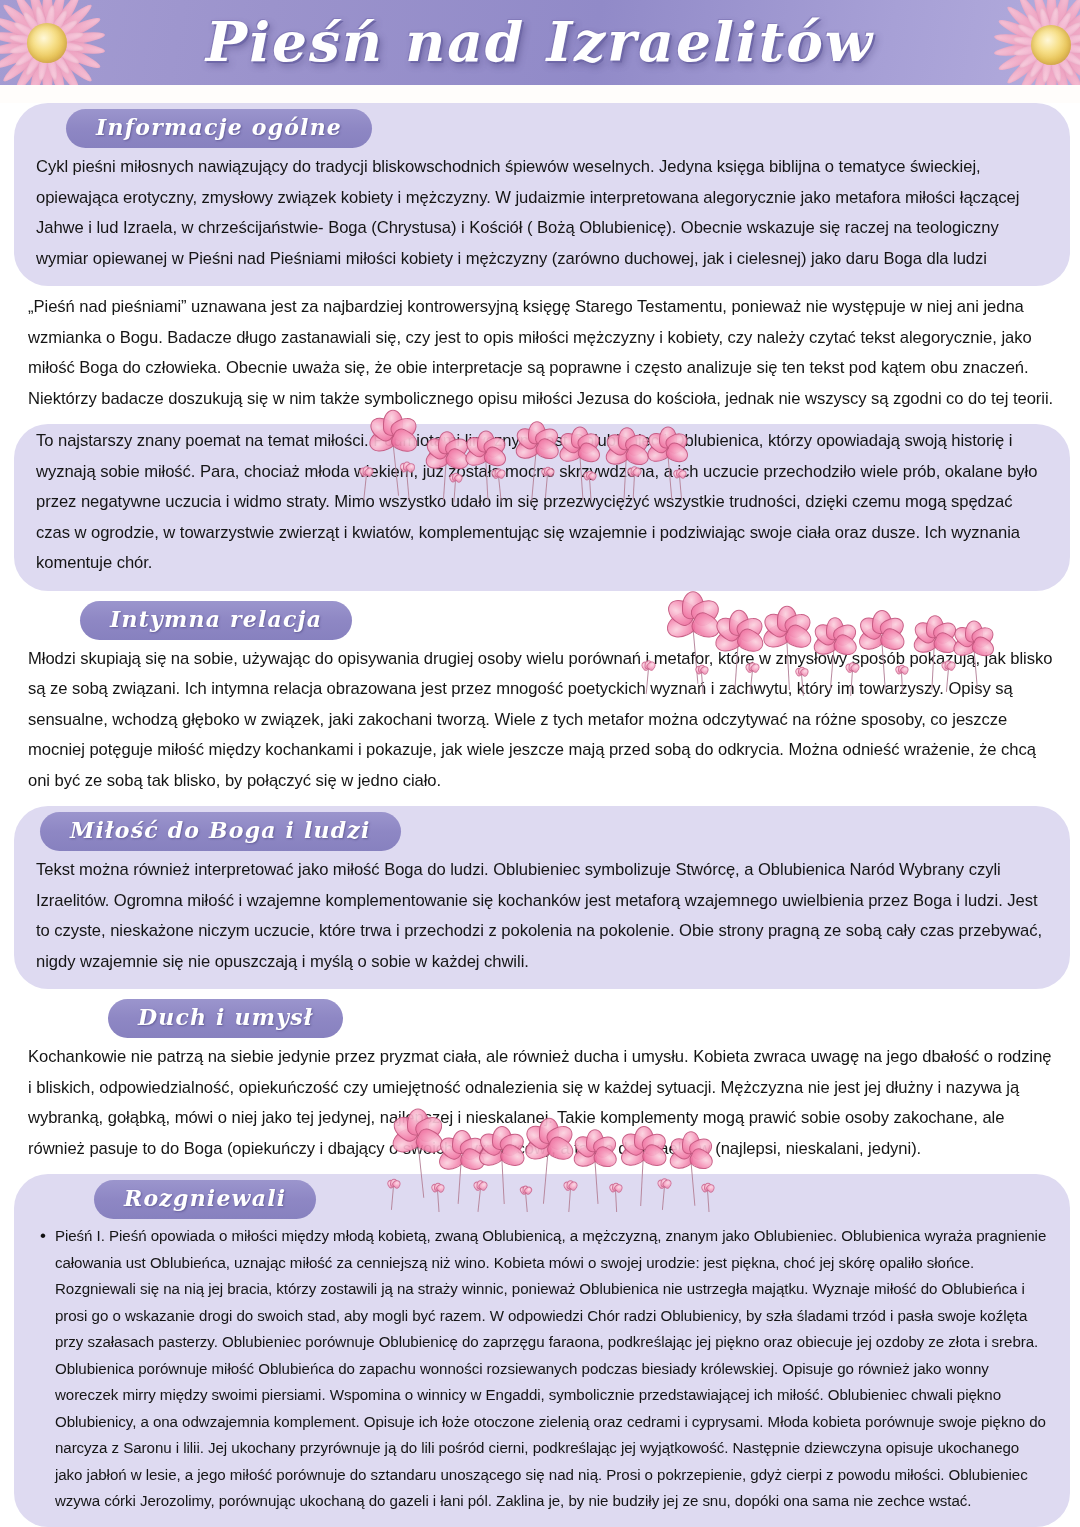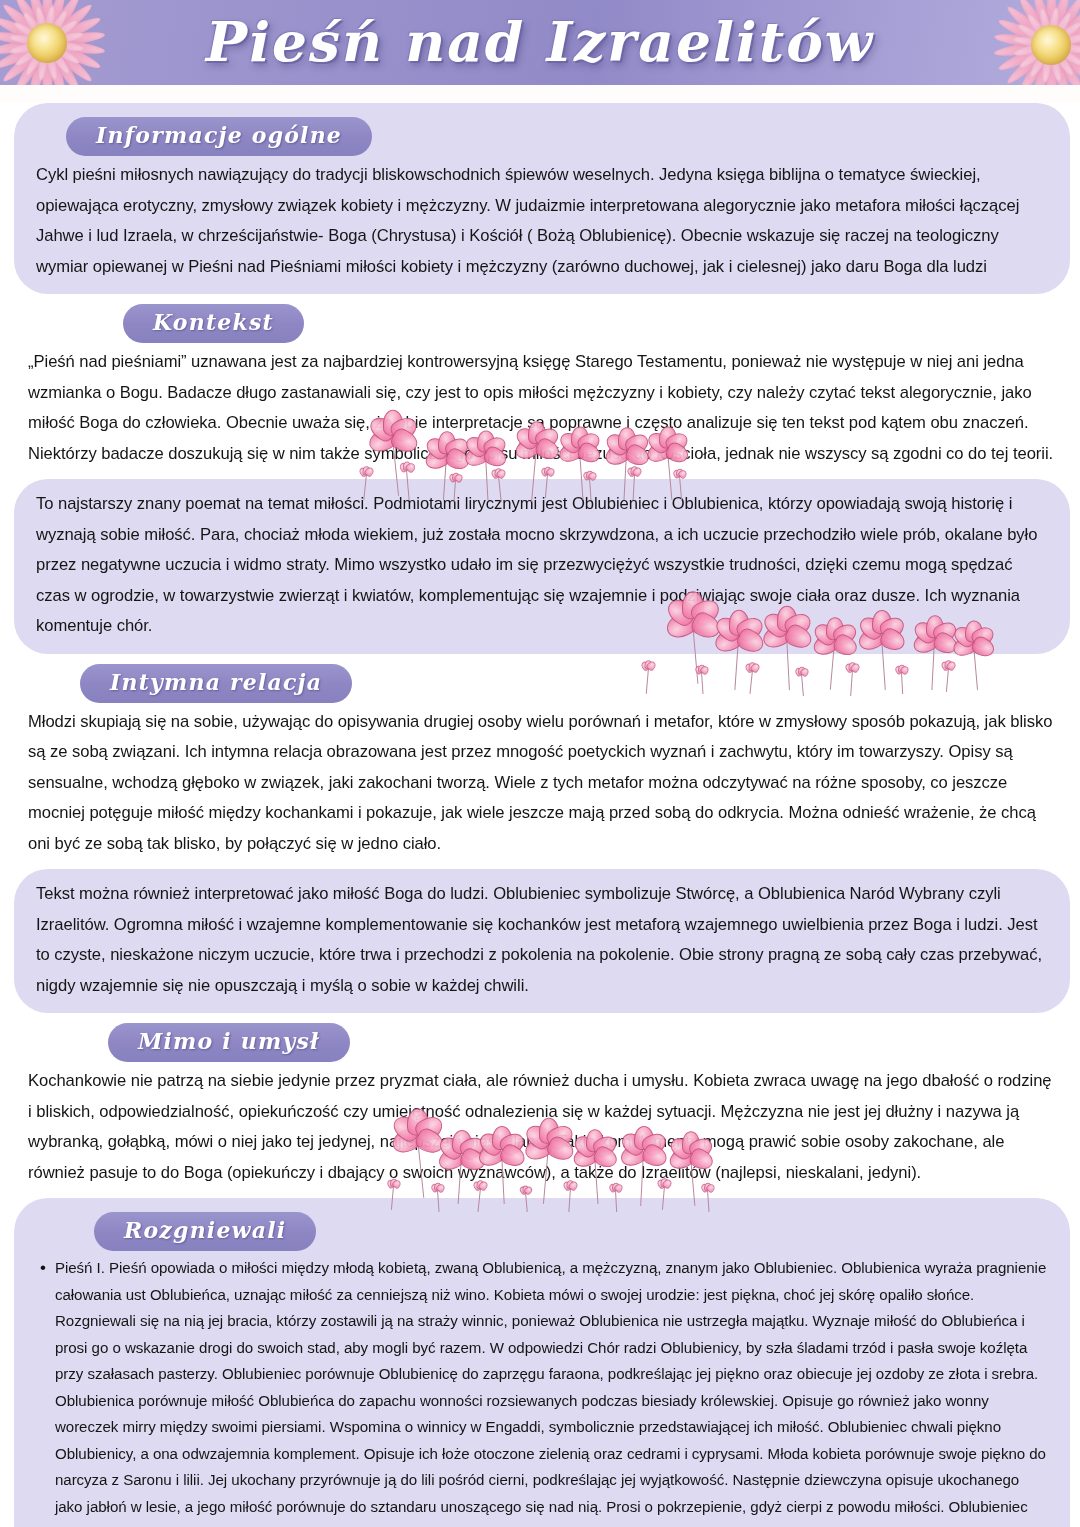--- a/index.html
+++ b/index.html
@@ -69,21 +69,21 @@
   }
 
   
   .page{position:relative;}
 
   .card{
     position:relative;
     background:#dedaf1;
     border-radius:34px;
     margin:0 10px 0 14px;
-    padding:10px 22px 12px 22px;
+    padding:2px 22px 12px 22px;
   }
   .plain{
     position:relative;
     background:transparent;
     margin:0 10px 0 14px;
     padding:6px 14px 10px 14px;
   }
 
   .pill{
     display:inline-block;
@@ -247,35 +247,35 @@
   <div class="header-title">Pieśń nad Izraelitów</div>
 </div>
 <div class="header-gap"></div>
 
 <div class="page" id="sections-root">
     <div class="card ind-0">
       <div class="pill-row"><span class="pill">Informacje ogólne</span></div>
       <div class="body-text">Cykl pieśni miłosnych nawiązujący do tradycji bliskowschodnich śpiewów weselnych. Jedyna księga biblijna o tematyce świeckiej, opiewająca erotyczny, zmysłowy związek kobiety i mężczyzny. W judaizmie interpretowana alegorycznie jako metafora miłości łączącej Jahwe i lud Izraela, w chrześcijaństwie- Boga (Chrystusa) i Kościół ( Bożą Oblubienicę). Obecnie wskazuje się raczej na teologiczny wymiar opiewanej w Pieśni nad Pieśniami miłości kobiety i mężczyzny (zarówno duchowej, jak i cielesnej) jako daru Boga dla ludzi</div>
     </div>
     <div class="plain ind-1">
-      <div class="pill-row"><span class="pill">Kontekst</span></div>
       <div class="body-text">„Pieśń nad pieśniami” uznawana jest za najbardziej kontrowersyjną księgę Starego Testamentu, ponieważ nie występuje w niej ani jedna wzmianka o Bogu. Badacze długo zastanawiali się, czy jest to opis miłości mężczyzny i kobiety, czy należy czytać tekst alegorycznie, jako miłość Boga do człowieka. Obecnie uważa się, że obie interpretacje są poprawne i często analizuje się ten tekst pod kątem obu znaczeń. Niektórzy badacze doszukują się w nim także symbolicznego opisu miłości Jezusa do kościoła, jednak nie wszyscy są zgodni co do tej teorii.</div>
     </div>
     <div class="card ind-2">
       <div class="body-text">To najstarszy znany poemat na temat miłości. Podmiotami lirycznymi jest Oblubieniec i Oblubienica, którzy opowiadają swoją historię i wyznają sobie miłość. Para, chociaż młoda wiekiem, już została mocno skrzywdzona, a ich uczucie przechodziło wiele prób, okalane było przez negatywne uczucia i widmo straty. Mimo wszystko udało im się przezwyciężyć wszystkie trudności, dzięki czemu mogą spędzać czas w ogrodzie, w towarzystwie zwierząt i kwiatów, komplementując się wzajemnie i podziwiając swoje ciała oraz dusze. Ich wyznania komentuje chór.</div>
     </div>
     <div class="plain ind-3">
       <div class="pill-row"><span class="pill">Intymna relacja</span></div>
       <div class="body-text">Młodzi skupiają się na sobie, używając do opisywania drugiej osoby wielu porównań i metafor, które w zmysłowy sposób pokazują, jak blisko są ze sobą związani. Ich intymna relacja obrazowana jest przez mnogość poetyckich wyznań i zachwytu, który im towarzyszy. Opisy są sensualne, wchodzą głęboko w związek, jaki zakochani tworzą. Wiele z tych metafor można odczytywać na różne sposoby, co jeszcze mocniej potęguje miłość między kochankami i pokazuje, jak wiele jeszcze mają przed sobą do odkrycia. Można odnieść wrażenie, że chcą oni być ze sobą tak blisko, by połączyć się w jedno ciało.</div>
     </div>
     <div class="card ind-4">
+      <div class="pill-row"><span class="pill">Miłość do Boga i ludzi</span></div>
       <div class="body-text">Tekst można również interpretować jako miłość Boga do ludzi. Oblubieniec symbolizuje Stwórcę, a Oblubienica Naród Wybrany czyli Izraelitów. Ogromna miłość i wzajemne komplementowanie się kochanków jest metaforą wzajemnego uwielbienia przez Boga i ludzi. Jest to czyste, nieskażone niczym uczucie, które trwa i przechodzi z pokolenia na pokolenie. Obie strony pragną ze sobą cały czas przebywać, nigdy wzajemnie się nie opuszczają i myślą o sobie w każdej chwili.</div>
     </div>
     <div class="plain ind-5">
-      <div class="pill-row"><span class="pill">Mimo i umysł</span></div>
+      <div class="pill-row"><span class="pill">Duch i umysł</span></div>
       <div class="body-text">Kochankowie nie patrzą na siebie jedynie przez pryzmat ciała, ale również ducha i umysłu. Kobieta zwraca uwagę na jego dbałość o rodzinę i bliskich, odpowiedzialność, opiekuńczość czy umiejętność odnalezienia się w każdej sytuacji. Mężczyzna nie jest jej dłużny i nazywa ją wybranką, gołąbką, mówi o niej jako tej jedynej, najlepszej i nieskalanej. Takie komplementy mogą prawić sobie osoby zakochane, ale również pasuje to do Boga (opiekuńczy i dbający o swoich wyznawców), a także do Izraelitów (najlepsi, nieskalani, jedyni).</div>
     </div>
     <div class="card ind-6">
       <div class="pill-row"><span class="pill">Rozgniewali</span></div>
       <div class="bullet-wrap">
         <span class="bullet-dot">•</span>
         <div class="body-text tight">Pieśń I. Pieśń opowiada o miłości między młodą kobietą, zwaną Oblubienicą, a mężczyzną, znanym jako Oblubieniec. Oblubienica wyraża pragnienie całowania ust Oblubieńca, uznając miłość za cenniejszą niż wino. Kobieta mówi o swojej urodzie: jest piękna, choć jej skórę opaliło słońce. Rozgniewali się na nią jej bracia, którzy zostawili ją na straży winnic, ponieważ Oblubienica nie ustrzegła majątku. Wyznaje miłość do Oblubieńca i prosi go o wskazanie drogi do swoich stad, aby mogli być razem. W odpowiedzi Chór radzi Oblubienicy, by szła śladami trzód i pasła swoje koźlęta przy szałasach pasterzy. Oblubieniec porównuje Oblubienicę do zaprzęgu faraona, podkreślając jej piękno oraz obiecuje jej ozdoby ze złota i srebra. Oblubienica porównuje miłość Oblubieńca do zapachu wonności rozsiewanych podczas biesiady królewskiej. Opisuje go również jako wonny woreczek mirry między swoimi piersiami. Wspomina o winnicy w Engaddi, symbolicznie przedstawiającej ich miłość. Oblubieniec chwali piękno Oblubienicy, a ona odwzajemnia komplement. Opisuje ich łoże otoczone zielenią oraz cedrami i cyprysami. Młoda kobieta porównuje swoje piękno do narcyza z Saronu i lilii. Jej ukochany przyrównuje ją do lili pośród cierni, podkreślając jej wyjątkowość. Następnie dziewczyna opisuje ukochanego jako jabłoń w lesie, a jego miłość porównuje do sztandaru unoszącego się nad nią. Prosi o pokrzepienie, gdyż cierpi z powodu miłości. Oblubieniec wzywa córki Jerozolimy, porównując ukochaną do gazeli i łani pól. Zaklina je, by nie budziły jej ze snu, dopóki ona sama nie zechce wstać.</div>
       </div>
     </div>
   </div>

